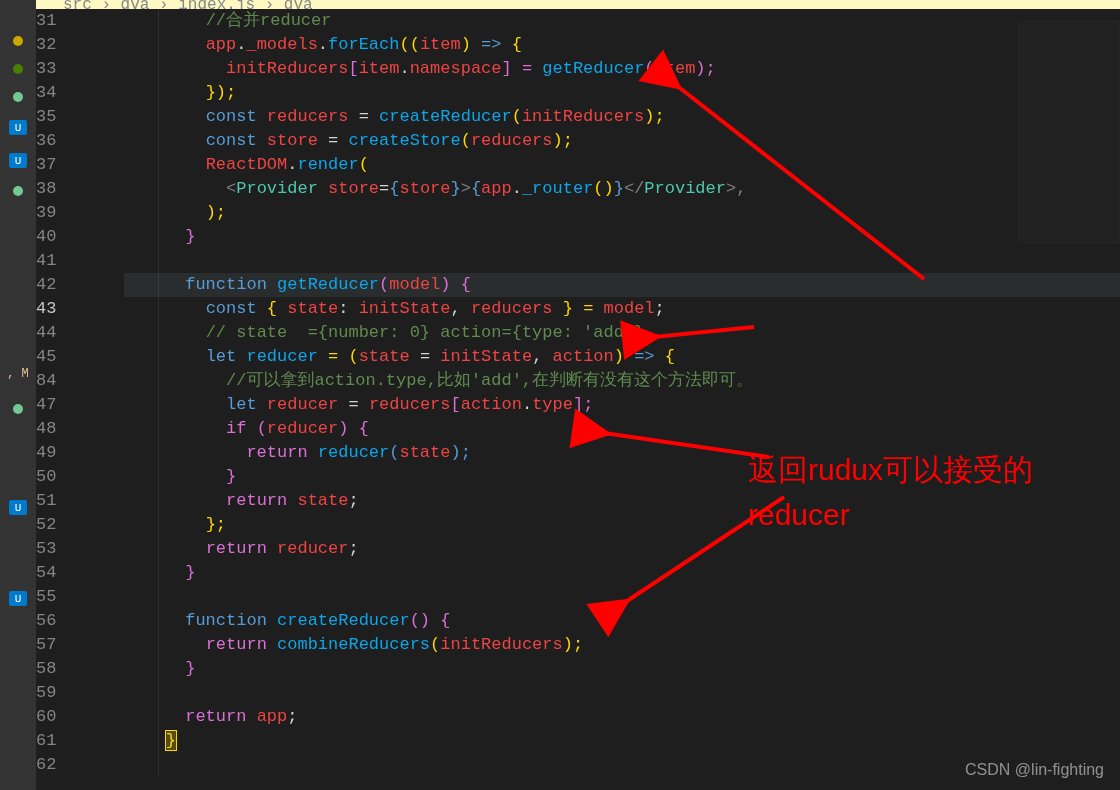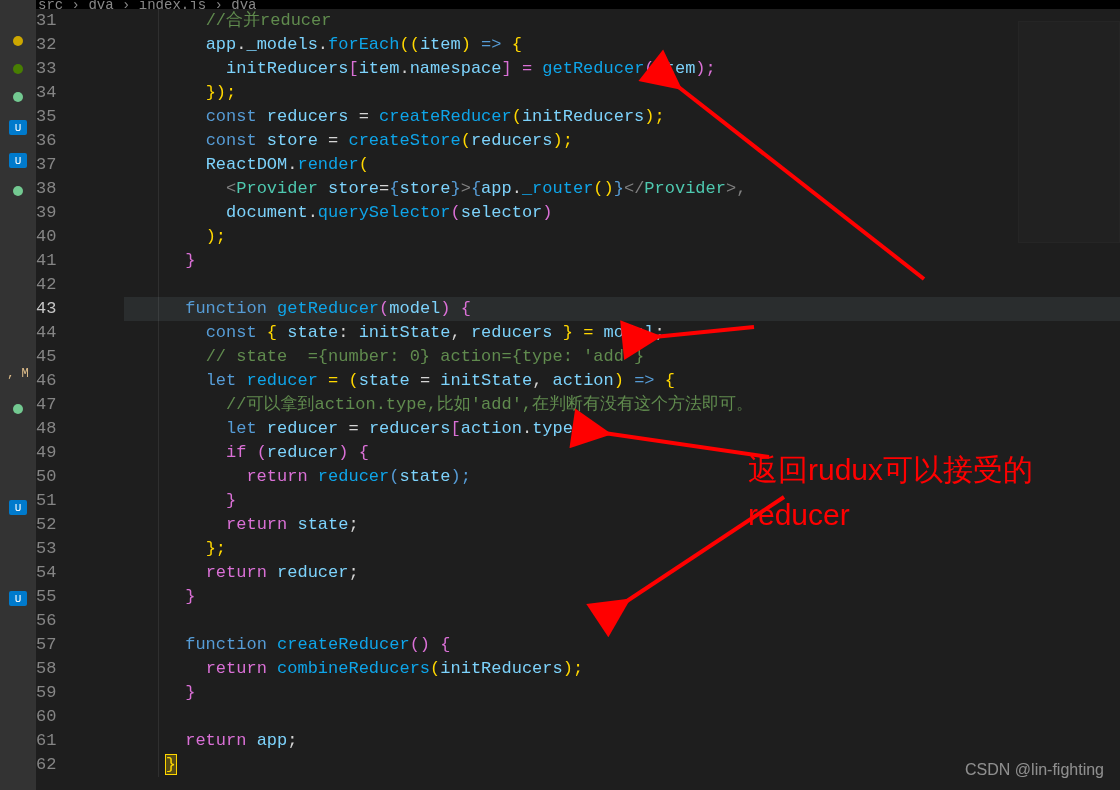--- a/index.html
+++ b/index.html
@@ -1,35 +1,35 @@
 <!DOCTYPE html>
 <html><head>
 <meta charset="utf-8">
 <style>
 html,body{margin:0;padding:0;width:1120px;height:790px;background:#1e1e1e;font-family:Consolas,'Courier New',monospace;font-size:17px;line-height:24px;overflow:hidden;color:#d4d4d4}
 .root{display:flex;height:100%}
 .activity{width:36px;background:#333333;display:flex;flex-direction:column;align-items:center;padding-top:36px;gap:18px}
 .dot{width:10px;height:10px;border-radius:50%}
 .badge{width:18px;height:15px;background:#007acc;color:#fff;font-size:11px;display:flex;align-items:center;justify-content:center;border-radius:2px;font-weight:500}
 .editor{flex:1;display:flex;flex-direction:column;min-width:0}
-.breadcrumb{height:9px;background:#000000;color:#888;font-size:14px;padding-left:2px;display:flex;align-items:center;overflow:hidden}
+.breadcrumb{height:9px;background:#fef9c3;color:#888;font-size:16px;padding-left:27px;display:flex;align-items:center;overflow:hidden}
 .code-area{flex:1;display:flex;position:relative;overflow:hidden}
 .gutter{width:70px;text-align:left;color:#858585;padding-right:18px;user-select:none}
 .gutter .ln{height:24px}
 .gutter .cur{color:#c6c6c6}
 .lines{flex:1;position:relative}
 .line{height:24px;white-space:pre}
 .line.hl{background:#2a2d2e}
 .minimap{position:absolute;right:0;top:12px;width:100px;height:220px;background:rgba(255,255,255,0.015);border:1px solid rgba(255,255,255,0.02)}
 .annot{position:absolute;color:#ff0000;font-family:-apple-system,BlinkMacSystemFont,'Segoe UI',sans-serif;font-size:30px;font-weight:500;line-height:1.5;pointer-events:none}
 .watermark{position:absolute;right:16px;bottom:8px;color:rgba(255,255,255,0.5);font-family:-apple-system,sans-serif;font-size:16px}
 
 .c-k{color:#569cd6}
 .c-f{color:#0ea5e9}
-.c-v{color:#7dd3fc}
+.c-v{color:#ef4444}
 .c-m{color:#608b4e}
 .c-t{color:#4ec9b0}
 .c-b{color:#ffd700}
 .c-p{color:#da70d6}
 </style>
 </head>
 <body>
 
 <div class="root">
   <div class="activity">
@@ -60,21 +60,21 @@
           <div class="ln">36</div>
           <div class="ln">37</div>
           <div class="ln">38</div>
           <div class="ln">39</div>
           <div class="ln">40</div>
           <div class="ln">41</div>
           <div class="ln">42</div>
           <div class="ln cur">43</div>
           <div class="ln">44</div>
           <div class="ln">45</div>
-          <div class="ln">46</div>
+          <div class="ln">84</div>
           <div class="ln">47</div>
           <div class="ln">48</div>
           <div class="ln">49</div>
           <div class="ln">50</div>
           <div class="ln">51</div>
           <div class="ln">52</div>
           <div class="ln">53</div>
           <div class="ln">54</div>
           <div class="ln">55</div>
           <div class="ln">56</div>
@@ -87,21 +87,20 @@
         </div>
       <div class="lines">
         <div class="line"><span>        </span><span class="c-m">//合并reducer</span></div>
         <div class="line"><span>        </span><span class="c-v">app</span><span>.</span><span class="c-v">_models</span><span>.</span><span class="c-f">forEach</span><span class="c-b">((</span><span class="c-v">item</span><span class="c-b">) </span><span class="c-k">=&gt;</span><span class="c-b"> {</span></div>
         <div class="line"><span>          </span><span class="c-v">initReducers</span><span class="c-p">[</span><span class="c-v">item</span><span>.</span><span class="c-v">namespace</span><span class="c-p">] = </span><span class="c-f">getReducer</span><span class="c-p">(</span><span class="c-v">item</span><span class="c-p">);</span></div>
         <div class="line"><span>        </span><span class="c-b">});</span></div>
         <div class="line"><span>        </span><span class="c-k">const</span><span> </span><span class="c-v">reducers</span><span> = </span><span class="c-f">createReducer</span><span class="c-b">(</span><span class="c-v">initReducers</span><span class="c-b">);</span></div>
         <div class="line"><span>        </span><span class="c-k">const</span><span> </span><span class="c-v">store</span><span> = </span><span class="c-f">createStore</span><span class="c-b">(</span><span class="c-v">reducers</span><span class="c-b">);</span></div>
         <div class="line"><span>        </span><span class="c-v">ReactDOM</span><span>.</span><span class="c-f">render</span><span class="c-b">(</span></div>
         <div class="line"><span>          </span><span style="color:#808080">&lt;</span><span class="c-t">Provider</span><span> </span><span class="c-v">store</span><span>=</span><span class="c-k">{</span><span class="c-v">store</span><span class="c-k">}</span><span style="color:#808080">&gt;</span><span class="c-k">{</span><span class="c-v">app</span><span>.</span><span class="c-f">_router</span><span class="c-b">()</span><span class="c-k">}</span><span style="color:#808080">&lt;/</span><span class="c-t">Provider</span><span style="color:#808080">&gt;,</span></div>
-        <div class="line"><span>          </span><span class="c-v">document</span><span>.</span><span class="c-f">querySelector</span><span class="c-p">(</span><span class="c-v">selector</span><span class="c-p">)</span></div>
         <div class="line"><span>        </span><span class="c-b">);</span></div>
         <div class="line"><span>      </span><span class="c-p">}</span></div>
         <div class="line"></div>
         <div class="line hl"><span>      </span><span class="c-k">function</span><span> </span><span class="c-f">getReducer</span><span class="c-p">(</span><span class="c-v">model</span><span class="c-p">) {</span></div>
         <div class="line"><span>        </span><span class="c-k">const</span><span class="c-b"> { </span><span class="c-v">state</span><span>: </span><span class="c-v">initState</span><span>, </span><span class="c-v">reducers</span><span class="c-b"> } = </span><span class="c-v">model</span><span>;</span></div>
         <div class="line"><span>        </span><span class="c-m">// state  ={number: 0} action={type: 'add'}</span></div>
         <div class="line"><span>        </span><span class="c-k">let</span><span> </span><span class="c-f">reducer</span><span class="c-b"> = (</span><span class="c-v">state</span><span> = </span><span class="c-v">initState</span><span>, </span><span class="c-v">action</span><span class="c-b">) </span><span class="c-k">=&gt;</span><span class="c-b"> {</span></div>
         <div class="line"><span>          </span><span class="c-m">//可以拿到action.type,比如'add',在判断有没有这个方法即可。</span></div>
         <div class="line"><span>          </span><span class="c-k">let</span><span> </span><span class="c-v">reducer</span><span> = </span><span class="c-v">reducers</span><span class="c-p">[</span><span class="c-v">action</span><span>.</span><span class="c-v">type</span><span class="c-p">];</span></div>
         <div class="line"><span>          </span><span class="c-p">if</span><span class="c-p"> (</span><span class="c-v">reducer</span><span class="c-p">) {</span></div>

